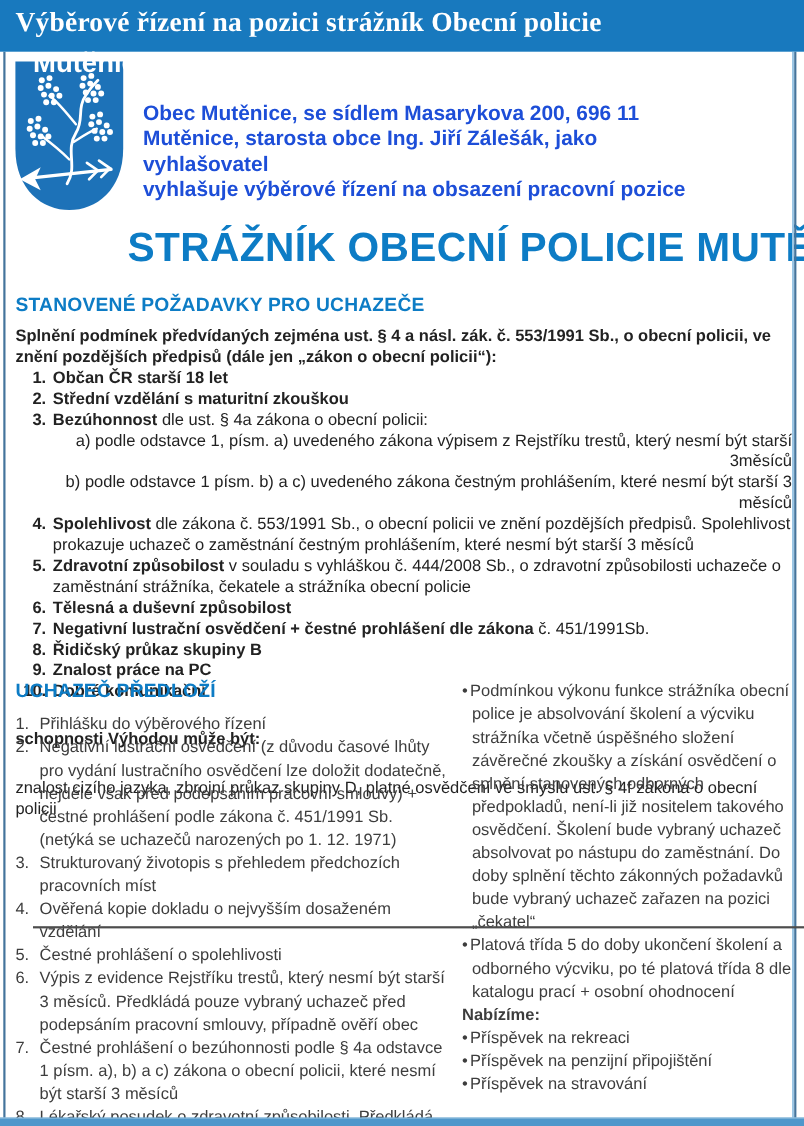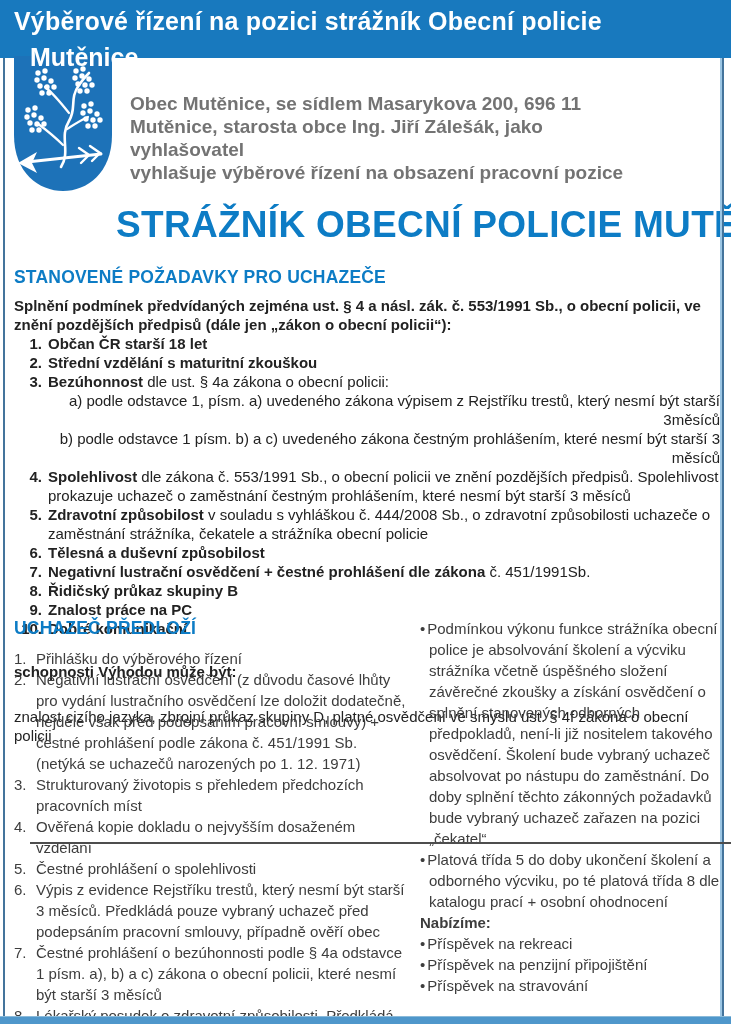--- a/index.html
+++ b/index.html
@@ -4,22 +4,22 @@
 <style>
   * { margin:0; padding:0; box-sizing:border-box; }
   html,body { background:#e8e8e8; }
   body { font-family:"Liberation Sans", sans-serif; }
   .page {
     position:relative; width:731px; height:1024px; margin:0 auto;
     background:#ffffff; overflow:hidden;
   }
   
   .header-bar {
-    position:absolute; top:0; left:0; width:731px; height:58px;
-    background:#1879be; z-index:2;
+    position:absolute; top:0; left:0; width:731px; height:47px;
+    background:#1879be; z-index:2;font-family:Liberation Serif, serif;
   }
   .header-title {
     position:absolute; top:7px; left:14px;
     font-size:25px; font-weight:bold; color:#ffffff; letter-spacing:.2px;
     white-space:nowrap;
   }
   
   .header-title2 {
     position:absolute; top:43px; left:14px;
     font-size:25px; font-weight:bold; color:#ffffff; z-index:4;
@@ -29,21 +29,21 @@
   
   .frame {
     position:absolute; top:47px; bottom:8px; left:3px; right:7px;
     border-left:2px solid #44749c; border-right:2px solid #44749c;
     box-shadow:inset -2px 0 0 #9cc6e4;
     pointer-events:none; z-index:1;
   }
   .shield { position:absolute; top:55px; left:13px; z-index:3; }
   .intro {
     position:absolute; top:92px; left:130px; width:578px;
-    font-size:19px; font-weight:bold; color:#737373; line-height:23px;
+    font-size:19px; font-weight:bold; color:#1d4ed8; line-height:23px;
   }
   .position-title {
     position:absolute; top:204px; left:116px; width:596px; 
     font-size:37px; font-weight:bold; color:#0d7cc5; white-space:nowrap;
     letter-spacing:.3px;
   }
   .sec-heading {
     font-size:17.5px; font-weight:bold; color:#0d7cc5; letter-spacing:.2px;
     margin-bottom:9px;
   }

